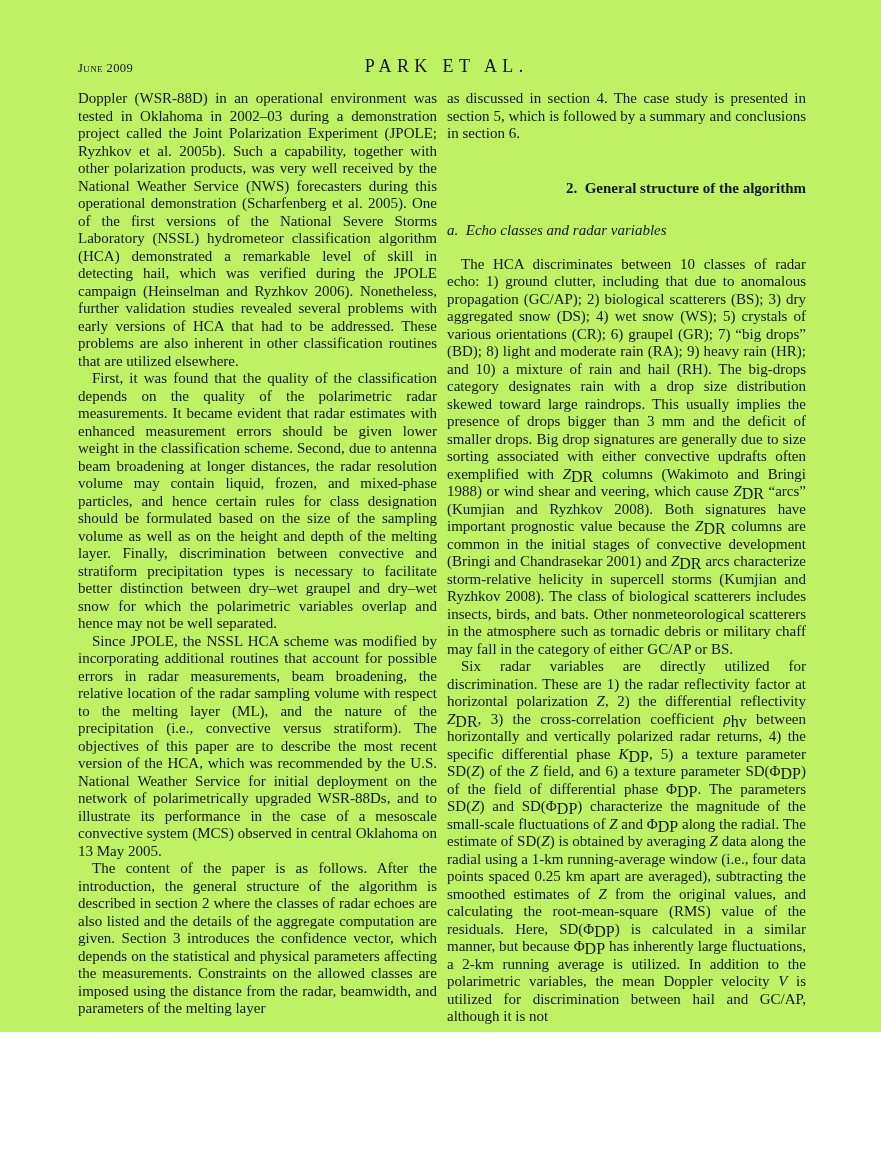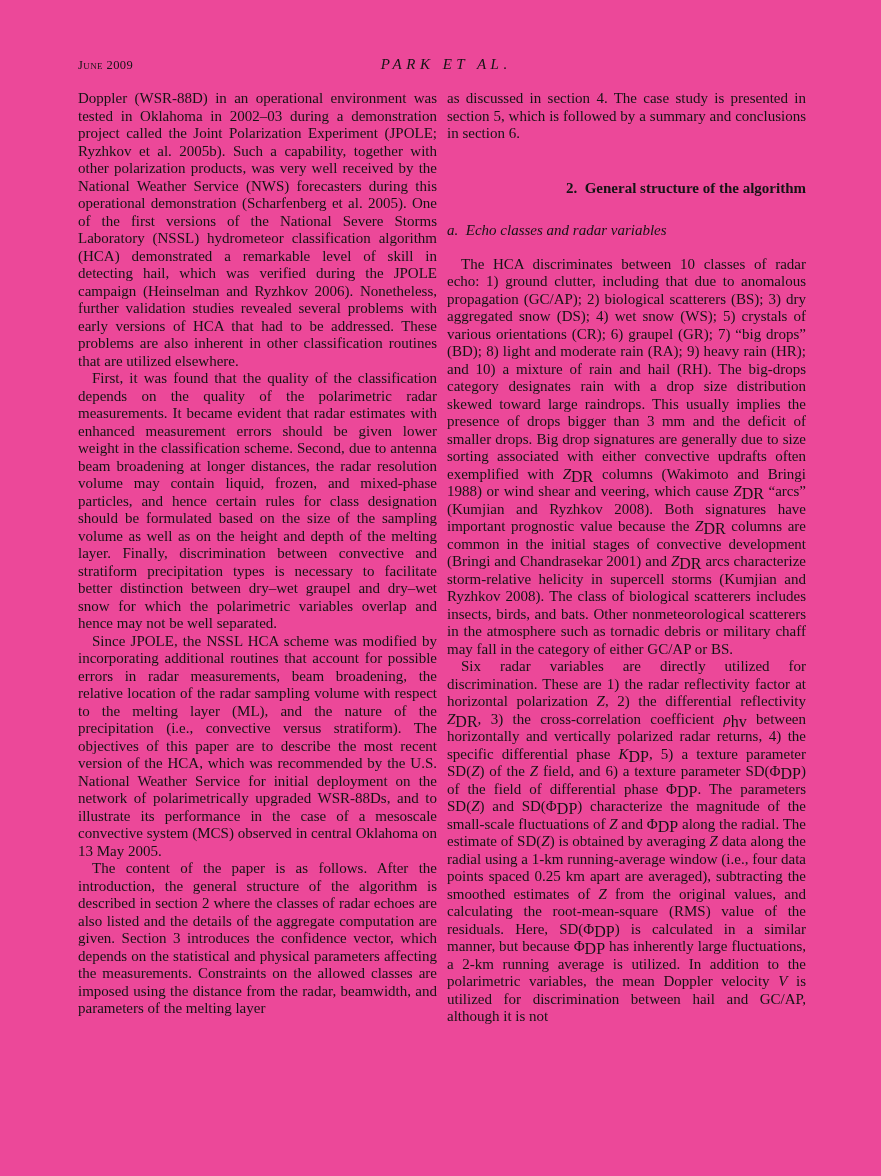--- a/index.html
+++ b/index.html
@@ -1,45 +1,44 @@
 <!DOCTYPE html>
 <html lang="en"><head>
 <meta charset="utf-8">
 <title>Journal Page</title>
 <style>
   html, body { margin: 0; padding: 0; background: #ffffff; }
   .page {
     position: relative;
     width: 881px;
-    height: 1176px;
-    background: #ec4899;
+    height: 1032px;
+    background: #bef264;
     color: #141414;
     font-family: "Liberation Serif", "DejaVu Serif", serif;
     overflow: hidden;
   }
   .page-header {
     position: absolute;
     top: 56px; left: 78px;
     width: 732px;
     display: grid;
     grid-template-columns: 1fr auto 1fr;
     align-items: baseline;
   }
   .issue-date {
     font-size: 12.5px;
     font-variant: small-caps;
     letter-spacing: 0.4px;
     text-align: left;
   }
   .running-title {
-    font-size: 15px;
+    font-size: 18px;
     letter-spacing: 0.3em;
     text-align: right;
     padding-left: 0.3em; 
-    font-style: italic;
   }
   .page-number {
     font-size: 15px;
     text-align: right;
   }
   .columns {
     position: absolute;
     top: 90px; left: 78px;
     width: 732px;
     display: flex;

